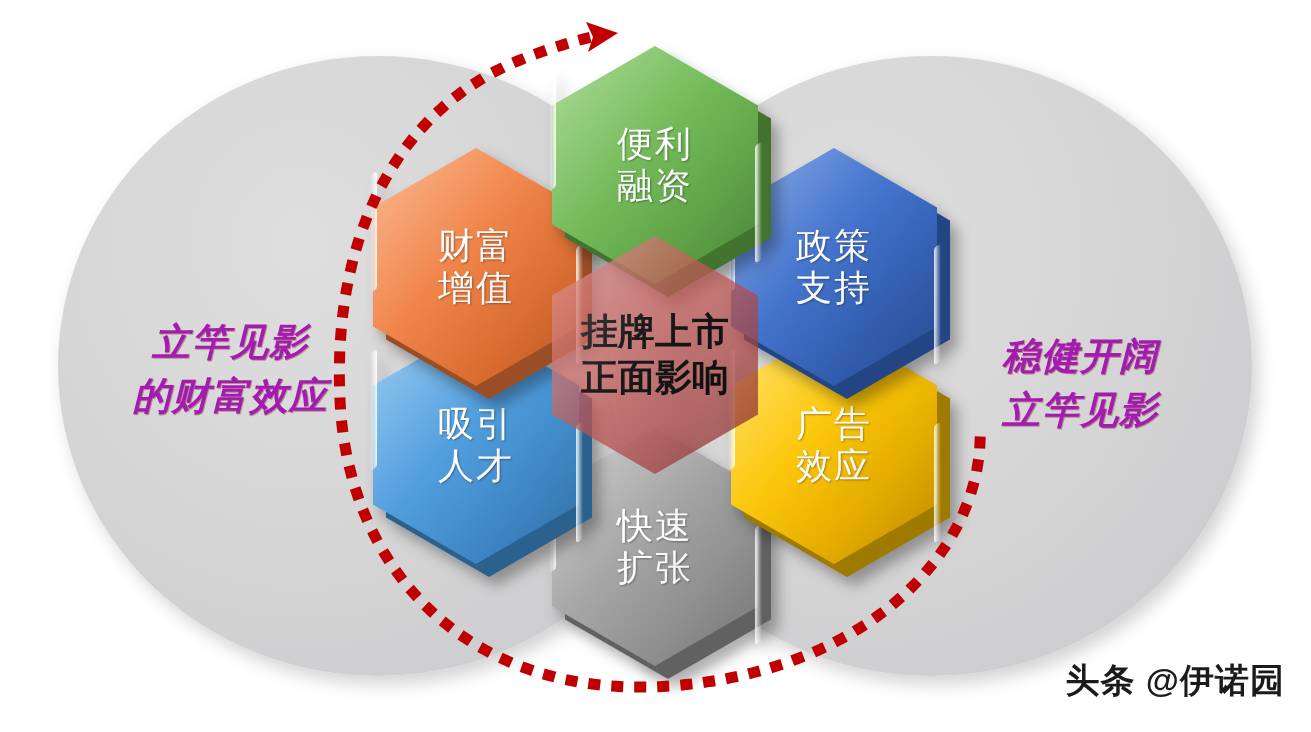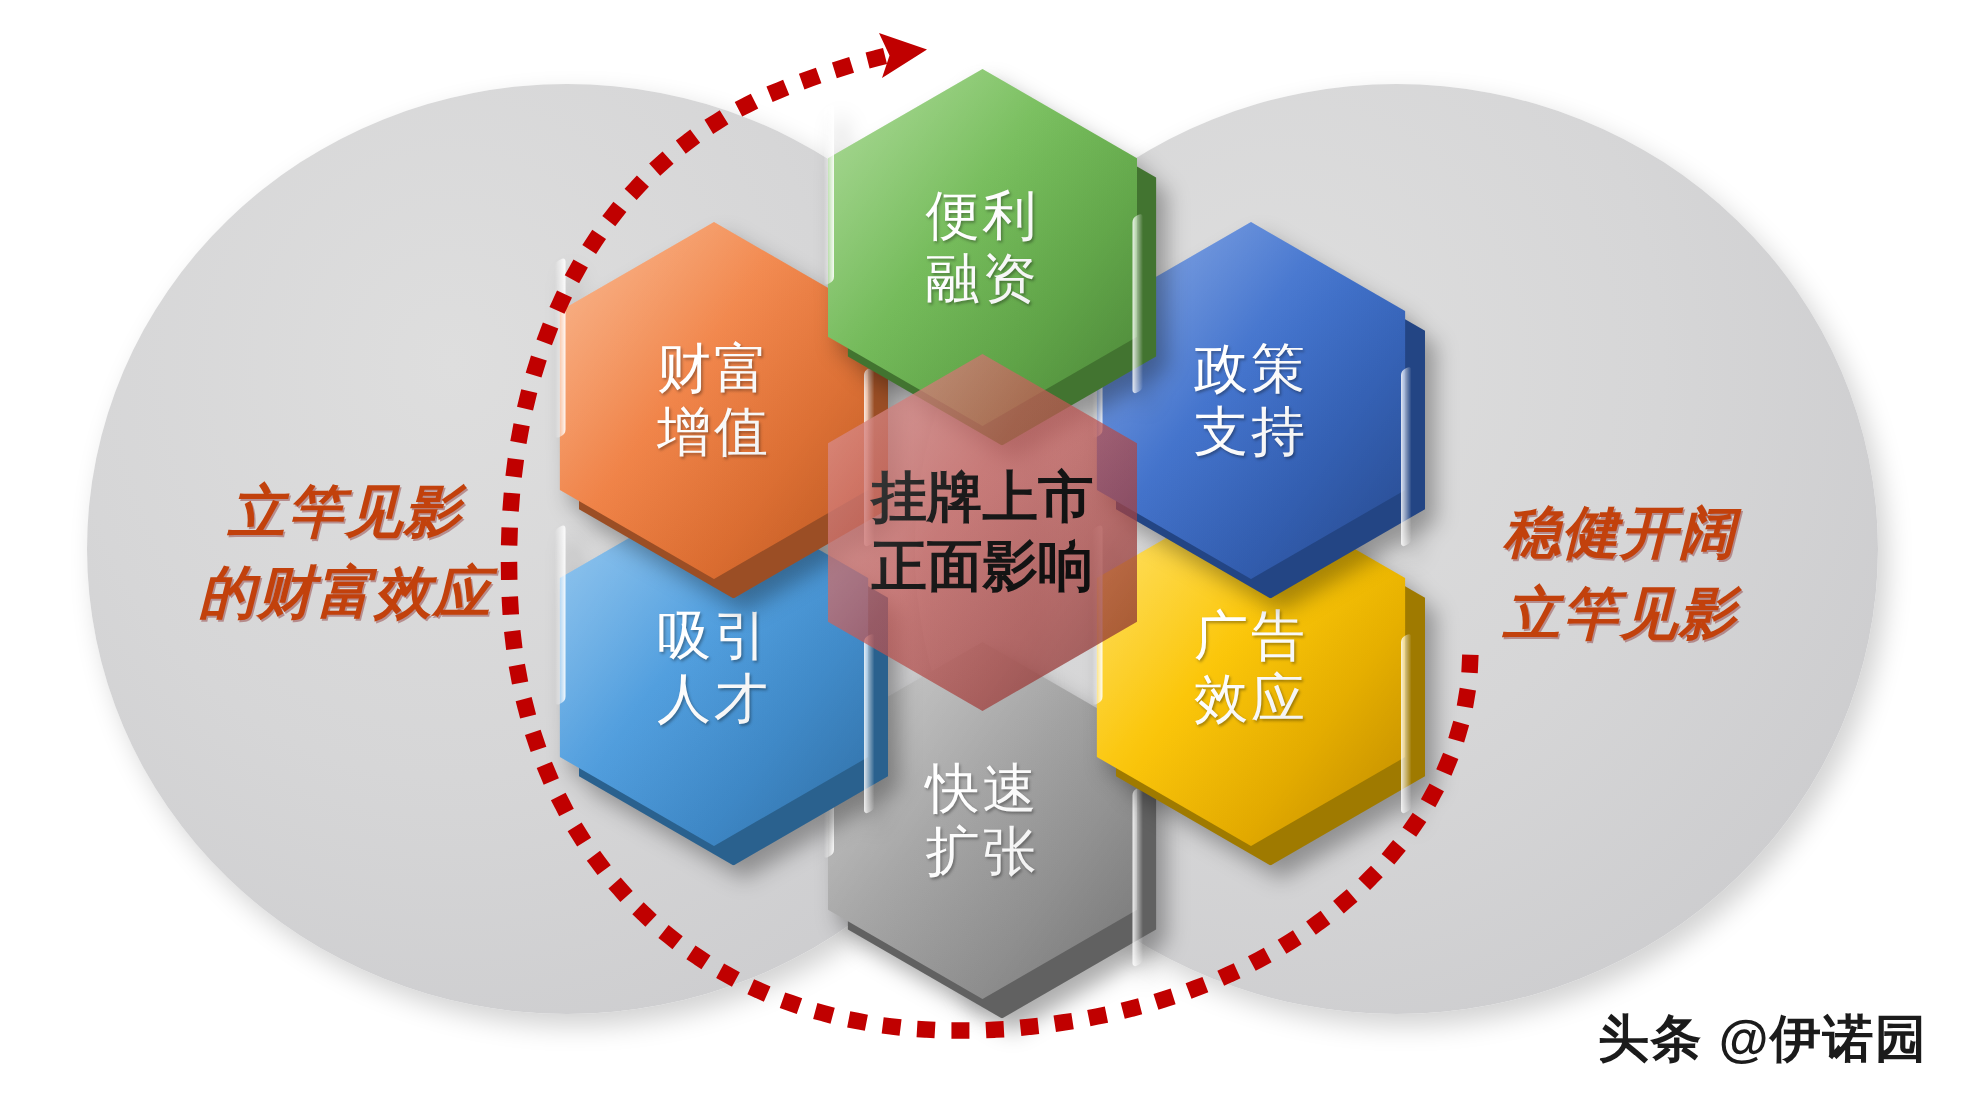--- a/index.html
+++ b/index.html
@@ -44,21 +44,21 @@
     height: 620px;
     background: rgba(190,190,192,0.45);
     border-radius: 50% / 50%;
     box-shadow: none;
     filter: blur(6px);
   }
 
   
   .side-caption {
     position: absolute;
-    color: #c2410c;
+    color: #a21caf;
     font-weight: bold;
     font-style: italic;
     font-size: 38px;
     line-height: 1.42;
     text-align: center;
     white-space: pre-line;
     letter-spacing: 1px;
     text-shadow: 1px 1px 0 rgba(120,0,0,0.35);
   }
   .caption-left  { left: 100px;  top: 316px; width: 260px; }
@@ -153,21 +153,21 @@
     position: absolute;
     left: 0; top: 0;
     width: 1311px; height: 732px;
     pointer-events: none;
   }
 
   
   #watermark {
     position: absolute;
     right: 26px;
-    bottom: 16px;
+    bottom: 28px;
     font-size: 34px;
     font-weight: bold;
     color: #1b1b1b;
     letter-spacing: 1px;
     text-shadow: 1px 1px 0 rgba(255,255,255,0.7);
   }
 </style>
 </head>
 <body>
 

